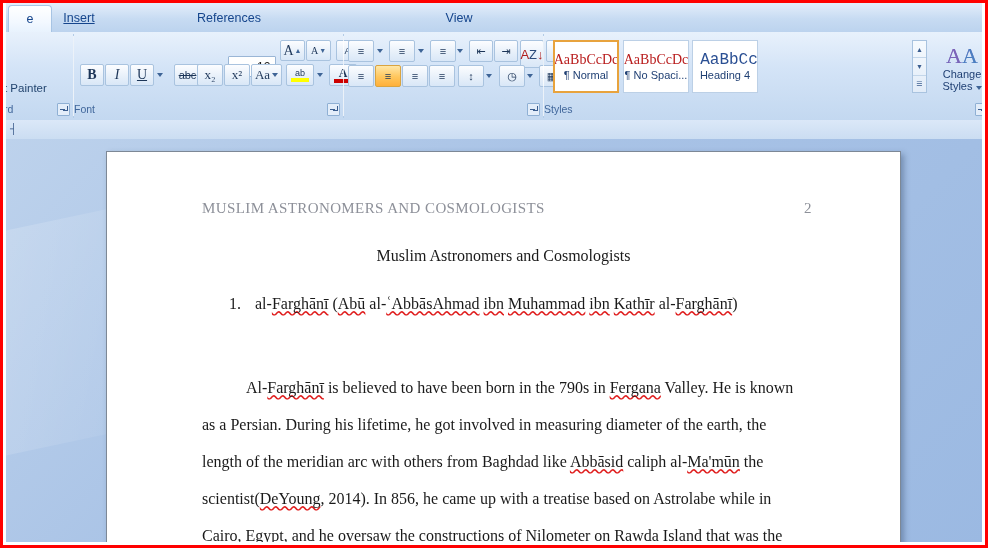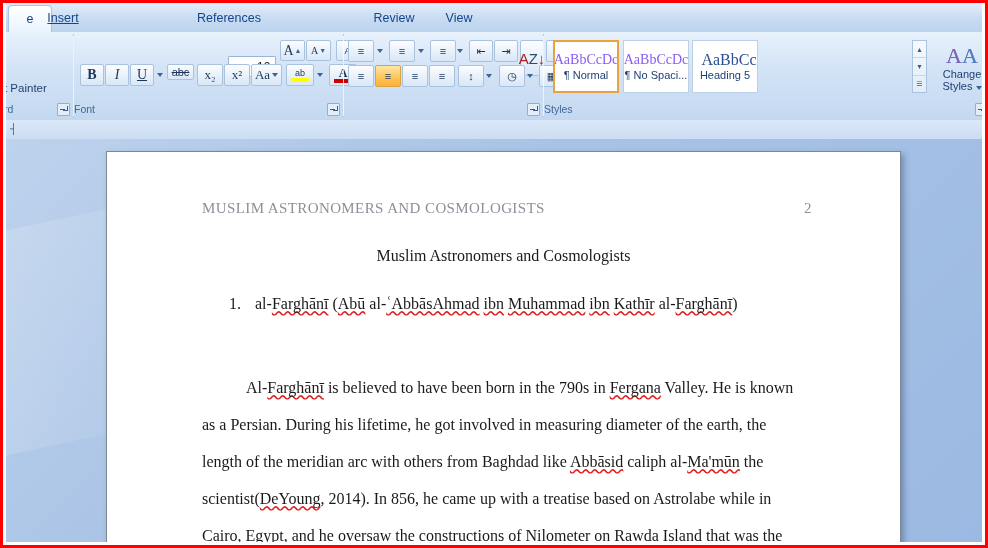--- a/index.html
+++ b/index.html
@@ -116,21 +116,21 @@
   
   .stylebox{
     position:absolute;top:6px;width:66px;height:53px;
     background:#ffffff;border:1px solid #bcd0e6;box-sizing:border-box;
     display:flex;flex-direction:column;align-items:center;justify-content:center;
     overflow:hidden;
   }
   .stylebox.sel{
     border:2px solid #e8a33d;box-shadow:0 0 0 1px #fff inset;
   }
-  .sp{font-family:"Liberation Serif",serif;font-size:14px;color:#8b5cf6;line-height:16px;white-space:nowrap;}
+  .sp{font-family:"Liberation Serif",serif;font-size:14px;color:#b91c1c;line-height:16px;white-space:nowrap;}
   .sn{font-size:11px;color:#1f3f73;line-height:14px;white-space:nowrap;}
 
   .gal-scroll{
     position:absolute;top:6px;width:15px;height:53px;
     border:1px solid #a9c3df;box-sizing:border-box;
     background:linear-gradient(#f6fafe,#e2ecf8);
     display:flex;flex-direction:column;
   }
   .gal-scroll div{
     flex:1;display:flex;align-items:center;justify-content:center;
@@ -201,24 +201,23 @@
   }
 </style>
 </head>
 <body>
 
 <div class="frame">
 <div class="app">
 
   <div class="tabstrip">
     <div class="tab active" style="left:2px;width:30px;"><span>e</span></div>
-    <div class="tab" style="left:22px;width:58px;text-decoration:underline;"><span>Insert</span></div>
+    <div class="tab" style="left:38px;width:58px;text-decoration:underline;"><span>Insert</span></div>
     <div class="tab" style="left:80px;width:96px;margin-top:44px;"><span>Page Layout</span></div>
     <div class="tab" style="left:171px;width:92px;"><span>References</span></div>
-    <div class="tab" style="left:346px;width:72px;"><span>Review</span></div>
     <div class="tab" style="left:418px;width:58px;"><span>View</span></div>
   </div>
 
   <div class="ribbon">
 
     <div class="group" style="left:-4px;width:72px;">
 
       <div class="clip-item" style="top:48px;">mat Painter</div>
       <div class="glabel" style="text-align:left;padding-left:2px;">rd</div>
       <div class="dlauncher"></div>
@@ -247,21 +246,21 @@
           </div>
       <div class="btn box" style="left:31px;top:30px;width:24px;height:22px;font-style:italic;font-family:'Liberation Serif',serif;font-size:14px;">
             <span>I</span>
           </div>
       <div class="btn box" style="left:56px;top:30px;width:24px;height:22px;text-decoration:underline;font-family:'Liberation Serif',serif;font-size:14px;">
             <span>U</span>
           </div>
       <div class="btn" style="left:80px;top:30px;width:12px;height:22px;">
             <i class="mini-arrow"></i>
           </div>
-      <div class="btn box" style="left:93px;top:30px;width:27px;height:16px;text-decoration:line-through;font-size:11px;">
+      <div class="btn box" style="left:100px;top:30px;width:27px;height:22px;text-decoration:line-through;font-size:11px;">
             <span>abc</span>
           </div>
       <div class="btn box" style="left:123px;top:30px;width:26px;height:22px;font-family:'Liberation Serif',serif;font-size:13px;">
             <span>x₂</span>
           </div>
       <div class="btn box" style="left:150px;top:30px;width:26px;height:22px;font-family:'Liberation Serif',serif;font-size:13px;">
             <span>x²</span>
           </div>
       <div class="btn box" style="left:177px;top:30px;width:31px;height:22px;font-family:'Liberation Serif',serif;font-size:13px;">
         <span>Aa</span>
@@ -305,21 +304,21 @@
           </div>
       <div class="btn" style="left:110px;top:6px;width:12px;height:22px;">
             <i class="mini-arrow"></i>
           </div>
       <div class="btn box" style="left:125px;top:6px;width:24px;height:22px;font-size:11px;">
             <span>⇤</span>
           </div>
       <div class="btn box" style="left:150px;top:6px;width:24px;height:22px;font-size:11px;">
             <span>⇥</span>
           </div>
-      <div class="btn box" style="left:176px;top:6px;width:24px;height:36px;font-size:15px;">
+      <div class="btn box" style="left:176px;top:6px;width:24px;height:28px;font-size:13px;">
             <span style="color:#b02020;">A<span style="color:#2a4a7a;">Z</span>↓</span>
           </div>
       <div class="btn box" style="left:202px;top:6px;width:24px;height:22px;font-family:'Liberation Serif',serif;font-size:14px;">
             <span>¶</span>
           </div>
 
       <div class="btn box" style="left:4px;top:31px;width:26px;height:22px;">
             <span style="font-size:11px;">≡</span>
           </div>
       <div class="btn on" style="left:31px;top:31px;width:26px;height:22px;">
@@ -356,22 +355,22 @@
     <div class="group" style="left:538px;width:447px;border-right:none;">
       <div class="stylebox sel" style="left:9px;">
         <span class="sp">AaBbCcDc</span>
         <span class="sn">¶ Normal</span>
       </div>
       <div class="stylebox" style="left:79px;">
         <span class="sp">AaBbCcDc</span>
         <span class="sn">¶ No Spaci...</span>
       </div>
       <div class="stylebox" style="left:148px;">
-        <span class="sp" style="font-family:Liberation Serif, serif;font-size:16px;color:#2a4f93;margin-left:8px;">AaBbCc</span>
-        <span class="sn">Heading 5</span>
+        <span class="sp" style="font-family:Liberation Mono, monospace;font-size:16px;color:#2a4f93;margin-left:8px;">AaBbCc</span>
+        <span class="sn">Heading 4</span>
       </div>
 
       <div class="gal-scroll" style="left:368px;">
         <div>▲</div>
         <div>▼</div>
         <div>☰</div>
       </div>
 
       <div class="btn" style="left:390px;top:4px;width:56px;height:60px;flex-direction:column;">
         <span style="font-family:'Liberation Serif',serif;font-size:22px;line-height:24px;background:linear-gradient(#b06cc0,#6f9fd8);-webkit-background-clip:text;color:#7a63b8;">A<span style="color:#4a7fc1;">A</span></span>

